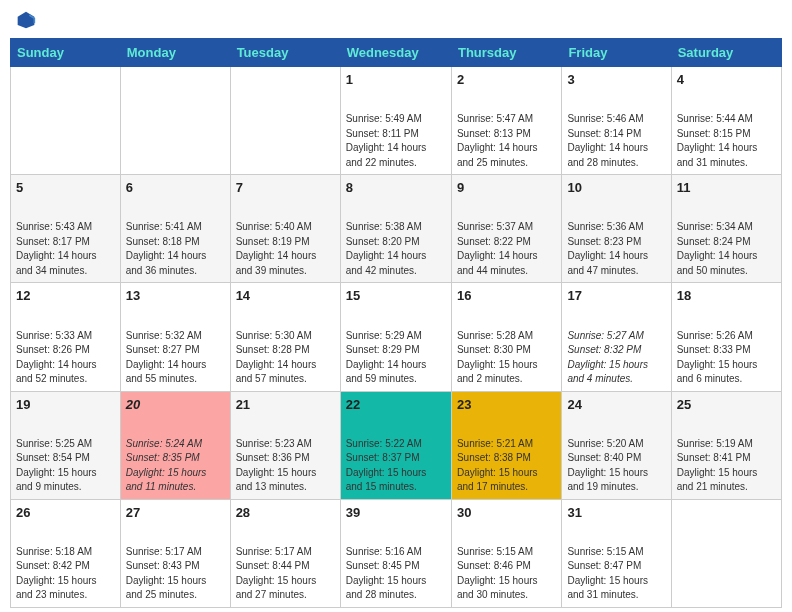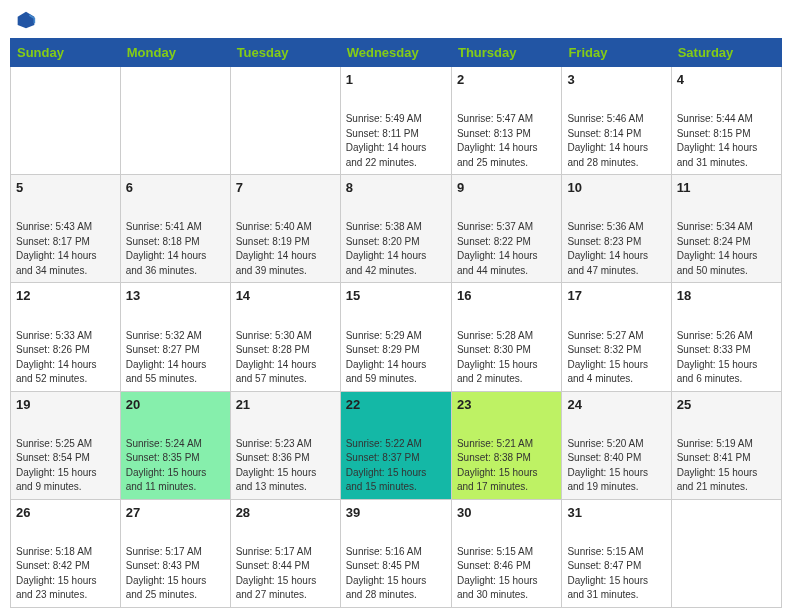--- a/index.html
+++ b/index.html
@@ -53,21 +53,21 @@
       font-size: 15px;
       color: #333;
     }
     .calendar {
       width: 100%;
       border-collapse: collapse;
       font-size: 11px;
     }
     .calendar th {
       background-color: #2255a4;
-      color: #84cc16;
+      color: #5eead4;
       text-align: left;
       padding: 6px 6px;
       font-size: 13px;
       font-weight: bold;
       border: 1px solid #2255a4;
     }
     .calendar td {
       width: 113px;
       vertical-align: top;
       padding: 4px 5px;
@@ -245,63 +245,63 @@
         </td>
         <td>
           <span class="day-number">16</span>
           <div class="day-info" style="white-space: pre-line;">Sunrise: 5:28 AM
 Sunset: 8:30 PM
 Daylight: 15 hours
 and 2 minutes.</div>
         </td>
         <td>
           <span class="day-number">17</span>
-          <div class="day-info" style="white-space: pre-line;">Sunrise: 5:27 AM
+          <div class="day-info" style="white-space: pre-line; font-style: italic;">Sunrise: 5:27 AM
 Sunset: 8:32 PM
 Daylight: 15 hours
 and 4 minutes.</div>
         </td>
         <td>
           <span class="day-number">18</span>
           <div class="day-info" style="white-space: pre-line;">Sunrise: 5:26 AM
 Sunset: 8:33 PM
 Daylight: 15 hours
 and 6 minutes.</div>
         </td>
       </tr>
       <tr>
         <td style="background: rgb(245, 245, 245);">
           <span class="day-number">19</span>
           <div class="day-info" style="white-space: pre-line;">Sunrise: 5:25 AM
 Sunset: 8:54 PM
 Daylight: 15 hours
 and 9 minutes.</div>
         </td>
-        <td style="background: #86efac;">
+        <td style="background: #fca5a5; font-style: italic;">
           <span class="day-number">20</span>
           <div class="day-info" style="white-space: pre-line;">Sunrise: 5:24 AM
 Sunset: 8:35 PM
 Daylight: 15 hours
 and 11 minutes.</div>
         </td>
         <td style="background: rgb(245, 245, 245);">
           <span class="day-number">21</span>
           <div class="day-info" style="white-space: pre-line;">Sunrise: 5:23 AM
 Sunset: 8:36 PM
 Daylight: 15 hours
 and 13 minutes.</div>
         </td>
         <td style="background: #14b8a6;">
           <span class="day-number">22</span>
           <div class="day-info" style="white-space: pre-line;">Sunrise: 5:22 AM
 Sunset: 8:37 PM
 Daylight: 15 hours
 and 15 minutes.</div>
         </td>
-        <td style="background: #bef264;">
+        <td style="background: #eab308;">
           <span class="day-number">23</span>
           <div class="day-info" style="white-space: pre-line;">Sunrise: 5:21 AM
 Sunset: 8:38 PM
 Daylight: 15 hours
 and 17 minutes.</div>
         </td>
         <td style="background: rgb(245, 245, 245);">
           <span class="day-number">24</span>
           <div class="day-info" style="white-space: pre-line;">Sunrise: 5:20 AM
 Sunset: 8:40 PM

